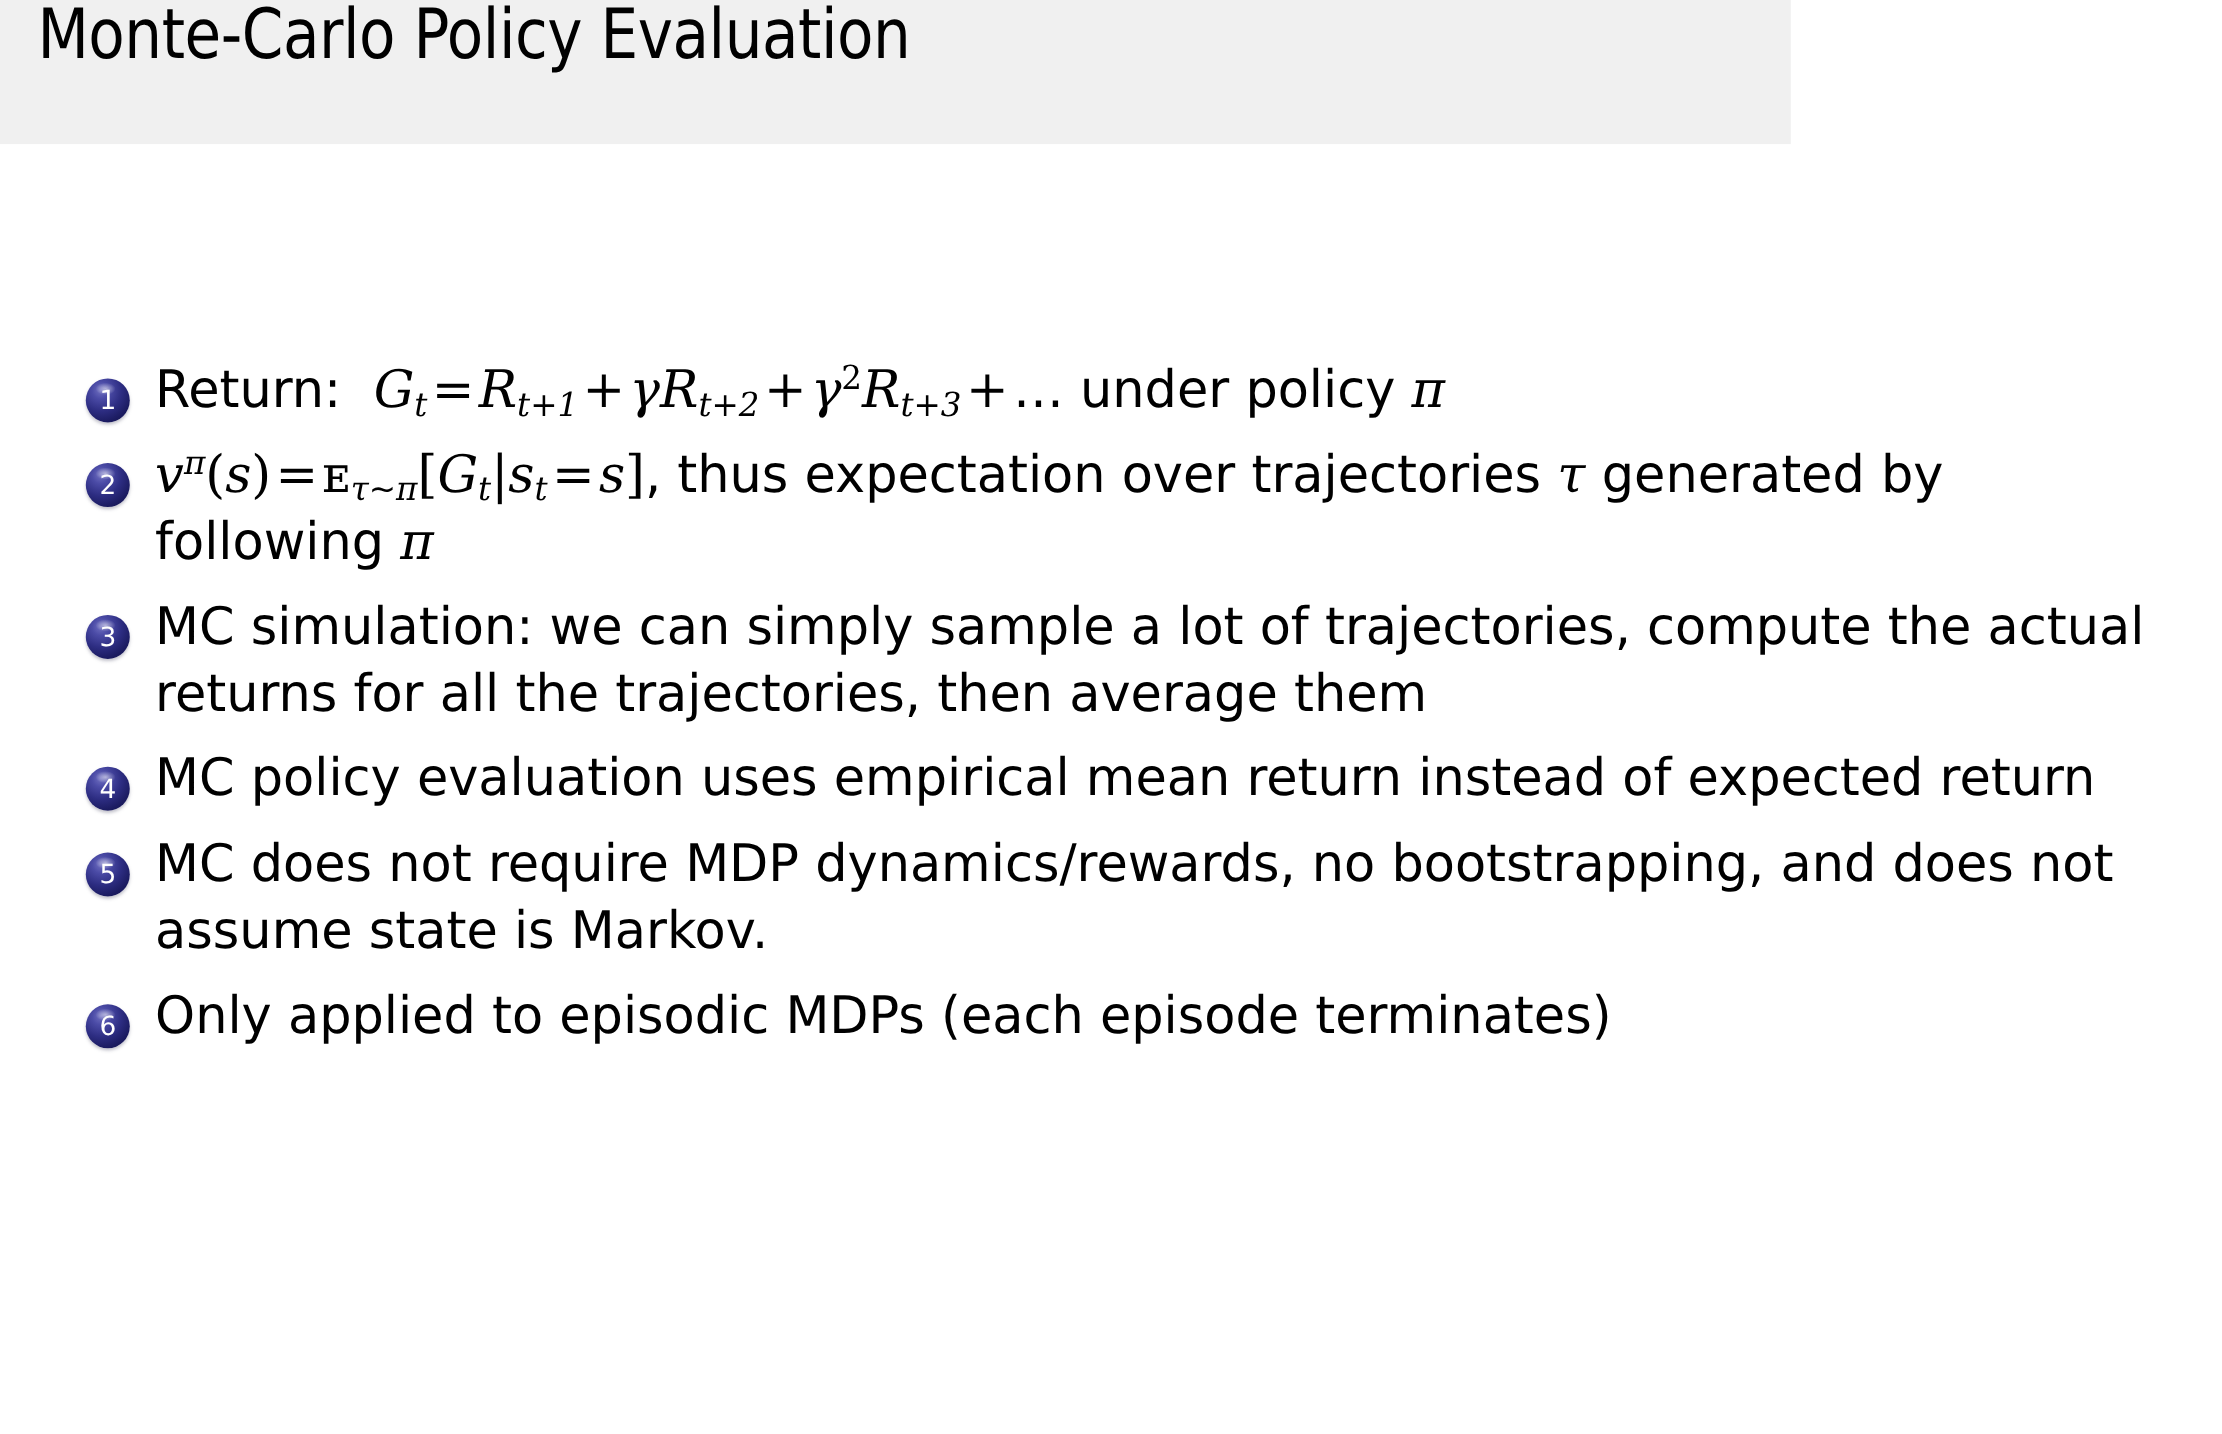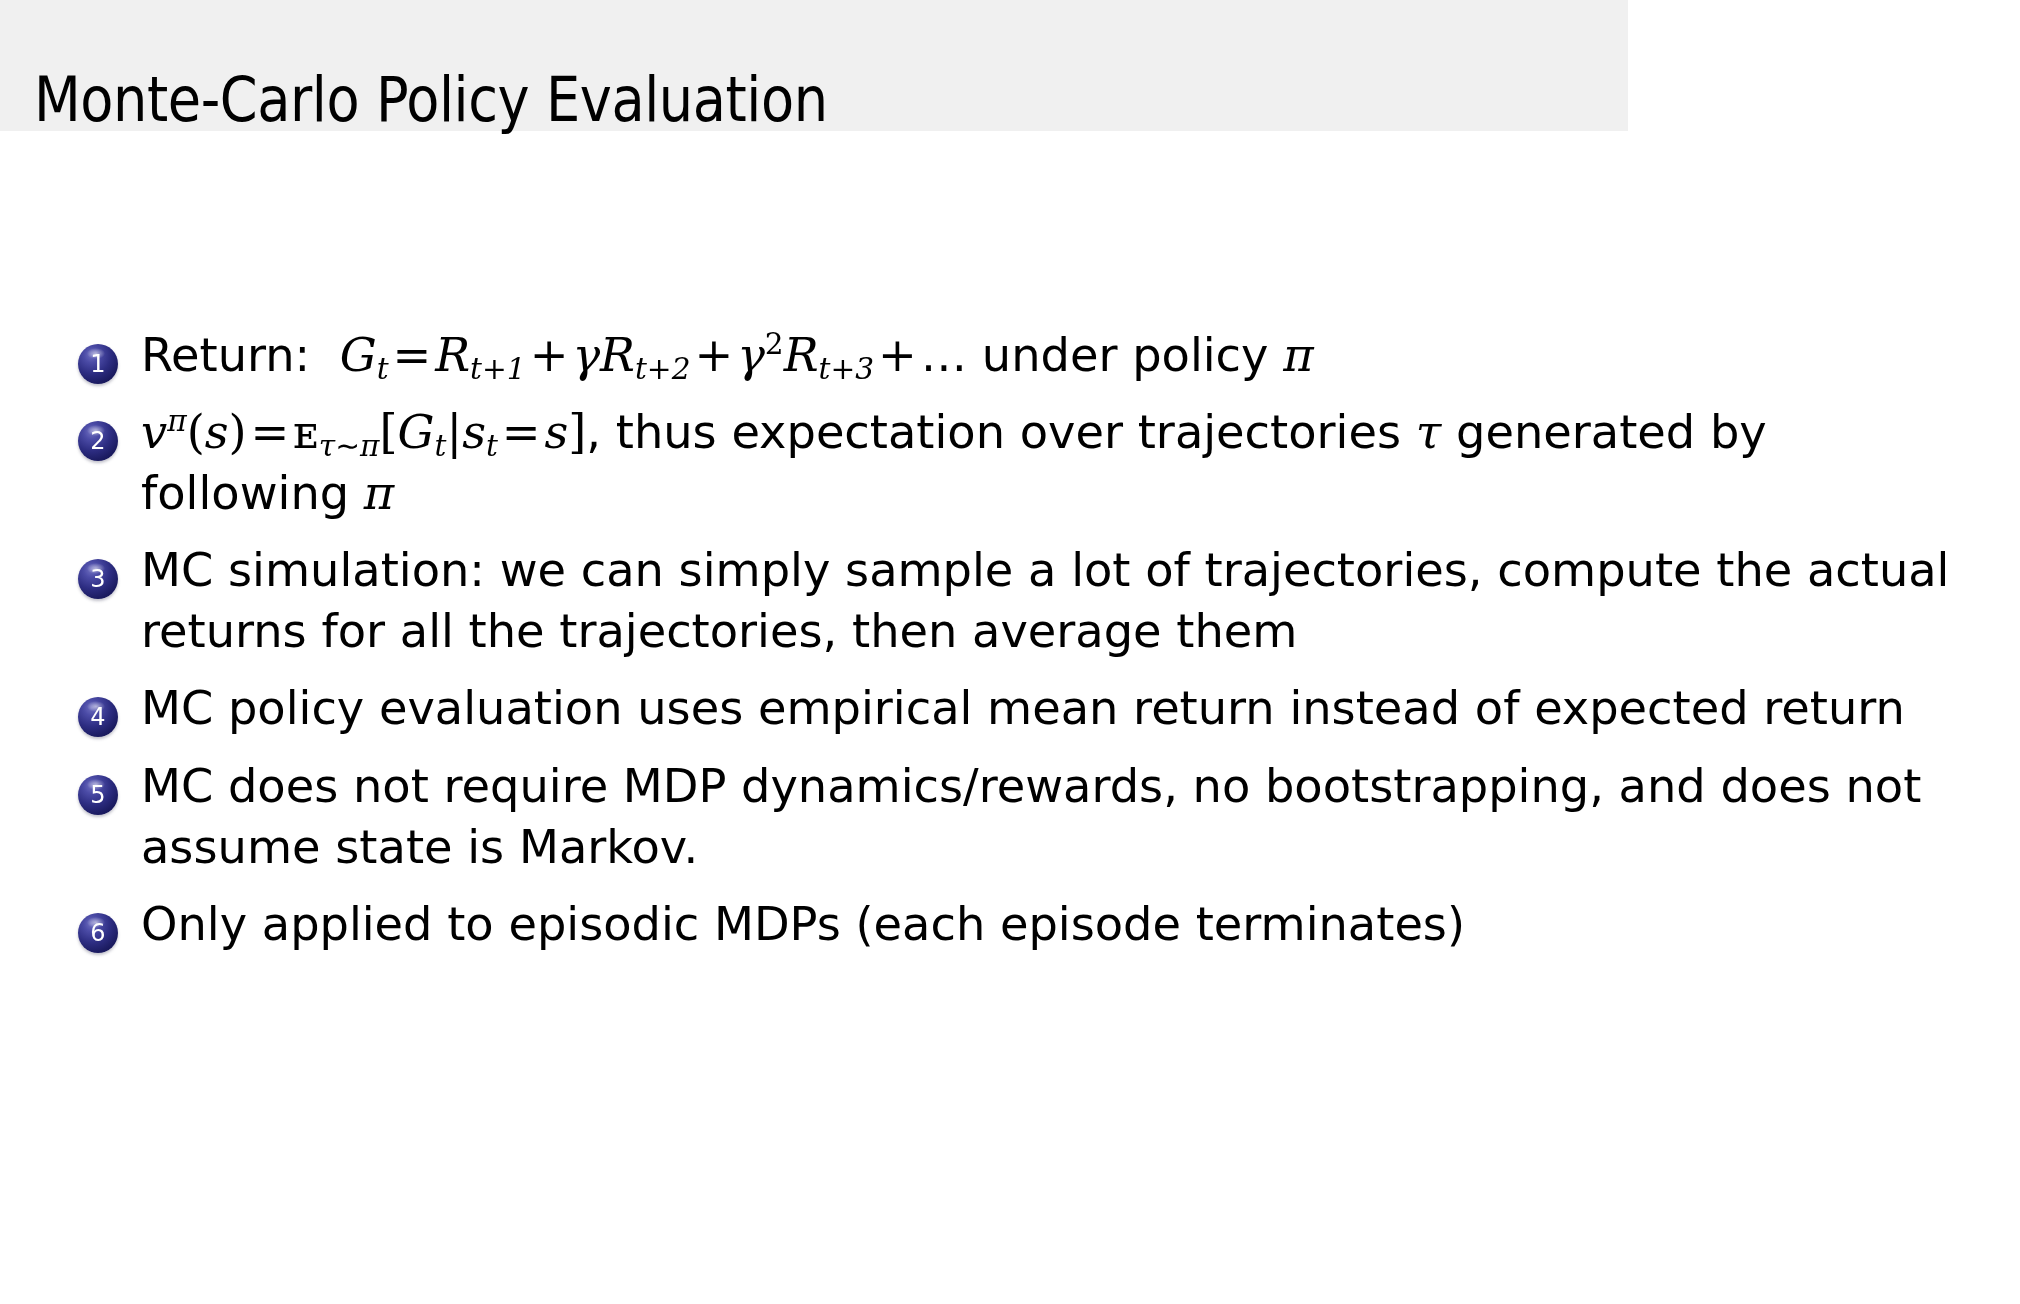--- a/index.html
+++ b/index.html
@@ -23,21 +23,21 @@
 
   
   .title-band {
     position: absolute;
     top: 0;
     left: 0;
     width: 1628px;
     height: 131px;
     background: #f0f0f0;
     display: flex;
-    align-items: flex-end;
+    align-items: flex-start;
   }
   .slide-title {
     margin-left: 34px;
     font-size: 63px;
     line-height: 1;
     font-weight: 400;
     color: #000000;
     letter-spacing: -0.5px;
     transform: scaleX(0.86);
     transform-origin: left center;

